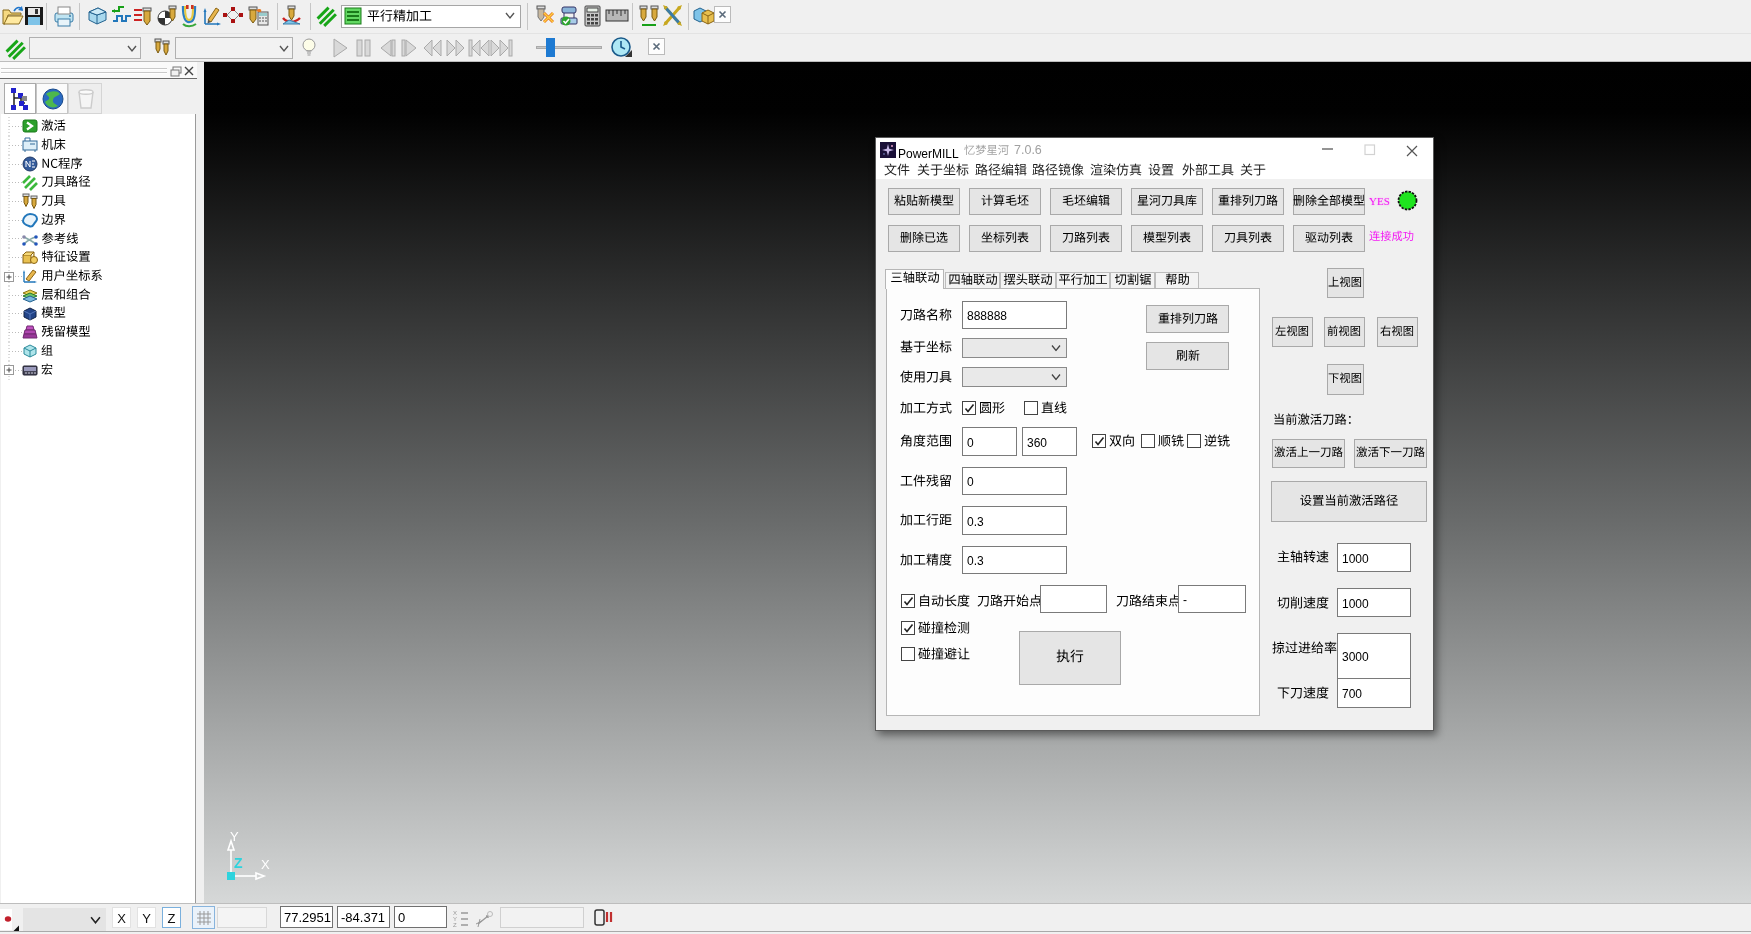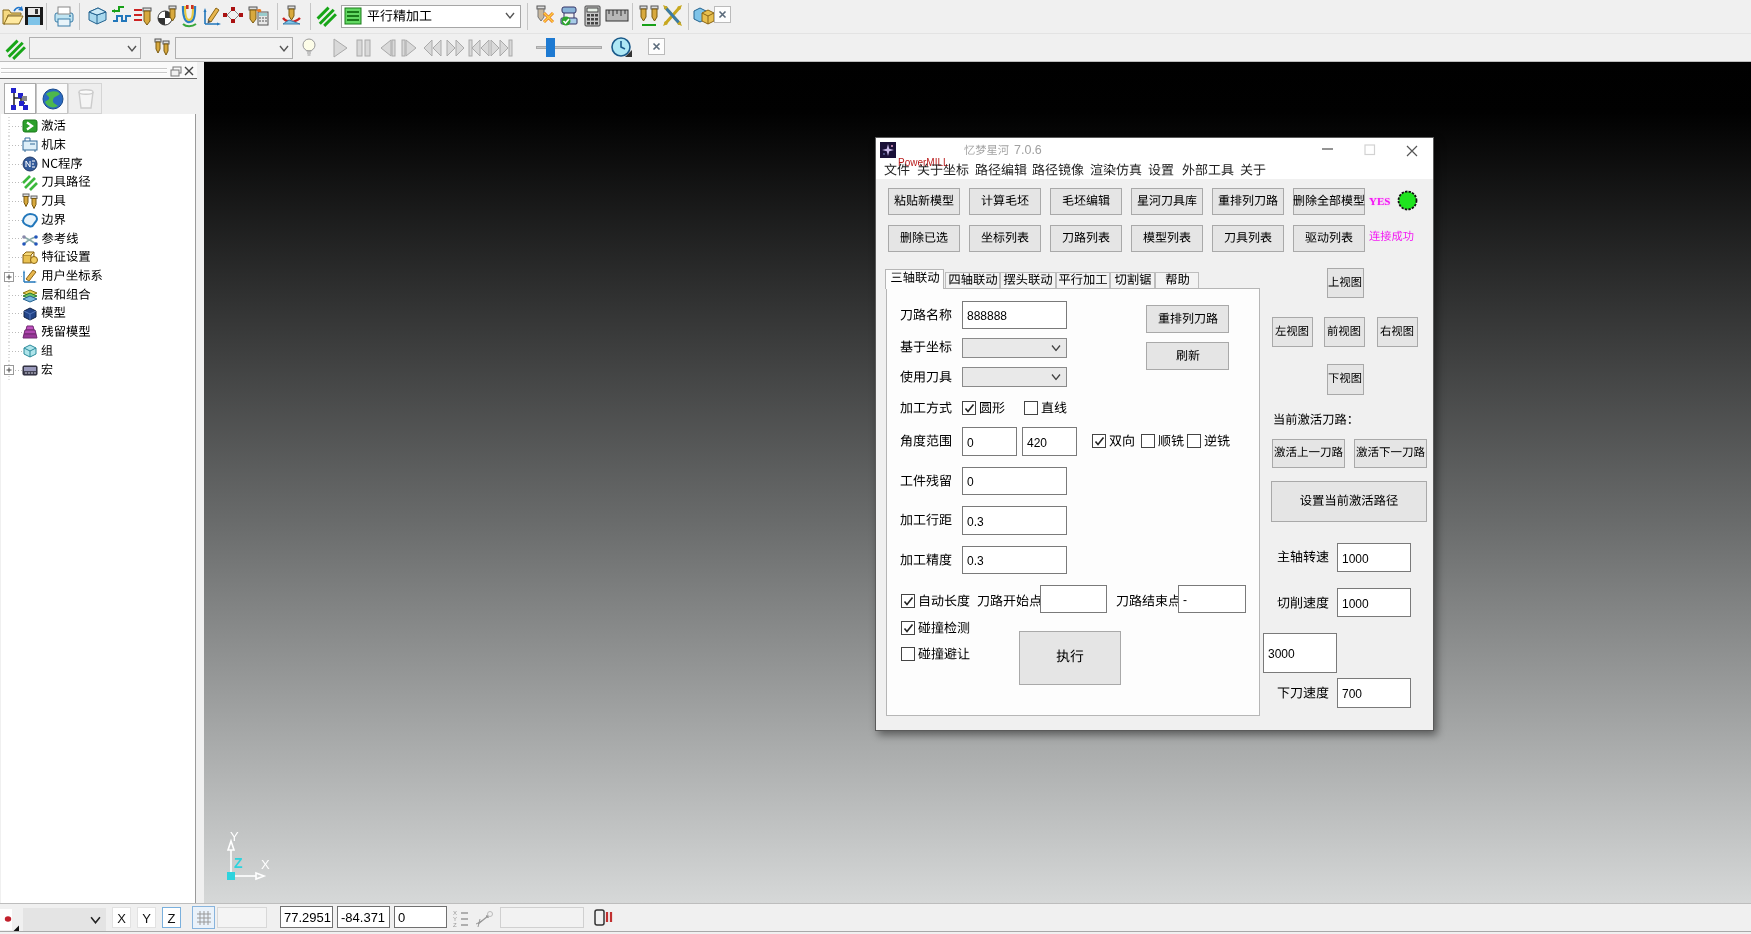--- a/index.html
+++ b/index.html
@@ -524,21 +524,21 @@
 <rect x="5" y="44" width="8" height="8" fill="#2ed3dd"></rect>
 </svg>
 <div id="dlg"></div>
 <div class="abs" style="left:876px;top:138px;width:557px;height:41px;background:#fff"></div>
 <svg class="ico" style="left:880px;top:142px" width="16" height="16" viewBox="0 0 16 16">
     <rect width="16" height="16" fill="#1a1038"></rect>
     <path d="M8 2 L9.2 6.8 L14 8 L9.2 9.2 L8 14 L6.8 9.2 L2 8 L6.8 6.8 Z" fill="#c8b8e8"></path>
     <circle cx="12" cy="4" r="1" fill="#e8a0c8"></circle>
     <circle cx="4" cy="12" r="0.8" fill="#8898d8"></circle>
   </svg>
-<span class="abs" style="left:898px;top:157px;font-size:10px;color:#b91c1c">PowerMILL</span>
+<span class="abs" style="left:898px;top:147px;font-size:12px;color:#000000">PowerMILL</span>
 <svg class="z " style="left:964px;top:144px" width="45" height="15" viewBox="0 0 4.000 1.300">
     <g transform="translate(0,0.880) scale(0.001)" fill="#a0a0a0">
       <use href="#g5fc6" x="0.0"></use>
       <use href="#g68a6" x="1000.0"></use>
       <use href="#g661f" x="2000.0"></use>
       <use href="#g6cb3" x="3000.0"></use>
     </g>
   </svg>
 <span class="abs" style="left:1014px;top:143px;font-size:12.5px;color:#a0a0a0">7.0.6</span>
 <svg class="ico" style="left:1322px;top:148px" width="12" height="3" viewBox="0 0 12 3">
@@ -714,21 +714,21 @@
   </svg>
 <div class="btn" style="left:1293px;top:225px;width:72px;height:27px"></div>
 <svg class="z " style="left:1305.0px;top:231.06px" width="48" height="16" viewBox="0 0 4.000 1.300">
     <g transform="translate(0,0.880) scale(0.001)" fill="#000">
       <use href="#g9a71" x="0.0"></use>
       <use href="#g52a8" x="1000.0"></use>
       <use href="#g5217" x="2000.0"></use>
       <use href="#g8868" x="3000.0"></use>
     </g>
   </svg>
-<span class="abs" style="left:1369px;top:195px;font-family:'Liberation Serif',serif;font-weight:bold;font-size:11px;color:#f318f3;text-shadow:0 0 2px #ff9bff">YES</span>
+<span class="abs" style="left:1369px;top:195px;font-family:'Liberation Serif',serif;font-weight:normal;font-size:11px;color:#f318f3;text-shadow:0 0 2px #ff9bff">YES</span>
 <svg class="z" style="left:1397px;top:190px" width="21" height="21">
     <circle cx="10.5" cy="10.5" r="9" fill="#1fe41f" stroke="#111" stroke-width="1.8" stroke-dasharray="2.4 1.2"></circle>
   </svg>
 <svg class="z " style="left:1369px;top:230px" width="45" height="15" viewBox="0 0 4.000 1.300">
     <g transform="translate(0,0.880) scale(0.001)" fill="#f318f3">
       <use href="#g8fde" x="0.0"></use>
       <use href="#g63a5" x="1000.0"></use>
       <use href="#g6210" x="2000.0"></use>
       <use href="#g529f" x="3000.0"></use>
     </g>
@@ -852,21 +852,21 @@
       <use href="#g89d2" x="0.0"></use>
       <use href="#g5ea6" x="1000.0"></use>
       <use href="#g8303" x="2000.0"></use>
       <use href="#g56f4" x="3000.0"></use>
     </g>
   </svg>
 <div class="inp" style="left:962px;top:427px;width:55px;height:29px">
     <span>0</span>
   </div>
 <div class="inp" style="left:1022px;top:427px;width:55px;height:29px">
-    <span>420</span>
+    <span>360</span>
   </div>
 <div class="cb" style="left:1092px;top:434px"></div>
 <svg class="z" style="left:1094px;top:436px" width="11" height="11" viewBox="0 0 11 11">
     <path d="M1.5 5.5 L4 8.5 L9.5 1.5" fill="none" stroke="#222" stroke-width="1.6"></path>
   </svg>
 <svg class="z " style="left:1109px;top:434px" width="26" height="17" viewBox="0 0 2.000 1.300">
     <g transform="translate(0,0.880) scale(0.001)" fill="#000">
       <use href="#g53cc" x="0.0"></use>
       <use href="#g5411" x="1000.0"></use>
     </g>
@@ -1107,21 +1107,21 @@
   </div>
 <svg class="z " style="left:1272px;top:641px" width="65" height="17" viewBox="0 0 5.000 1.300">
     <g transform="translate(0,0.880) scale(0.001)" fill="#000">
       <use href="#g63a0" x="0.0"></use>
       <use href="#g8fc7" x="1000.0"></use>
       <use href="#g8fdb" x="2000.0"></use>
       <use href="#g7ed9" x="3000.0"></use>
       <use href="#g7387" x="4000.0"></use>
     </g>
   </svg>
-<div class="inp" style="left:1263px;top:633px;width:74px;height:40px">
+<div class="inp" style="left:1337px;top:633px;width:74px;height:46px">
     <span>3000</span>
   </div>
 <svg class="z " style="left:1277px;top:686px" width="52" height="17" viewBox="0 0 4.000 1.300">
     <g transform="translate(0,0.880) scale(0.001)" fill="#000">
       <use href="#g4e0b" x="0.0"></use>
       <use href="#g5200" x="1000.0"></use>
       <use href="#g901f" x="2000.0"></use>
       <use href="#g5ea6" x="3000.0"></use>
     </g>
   </svg>

